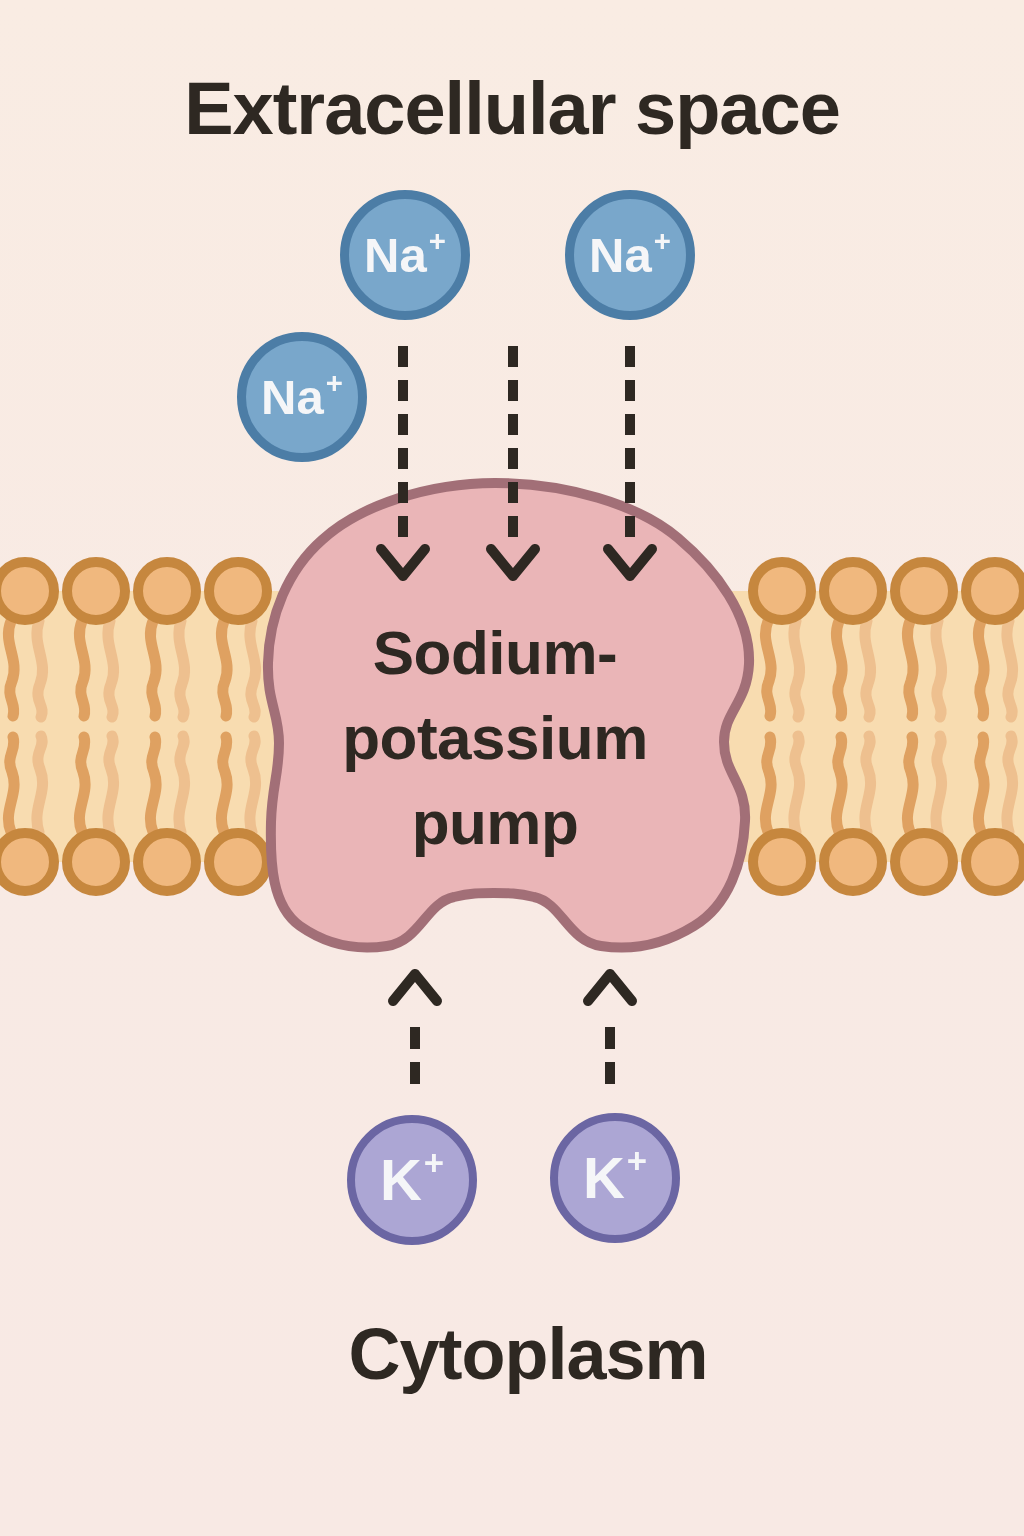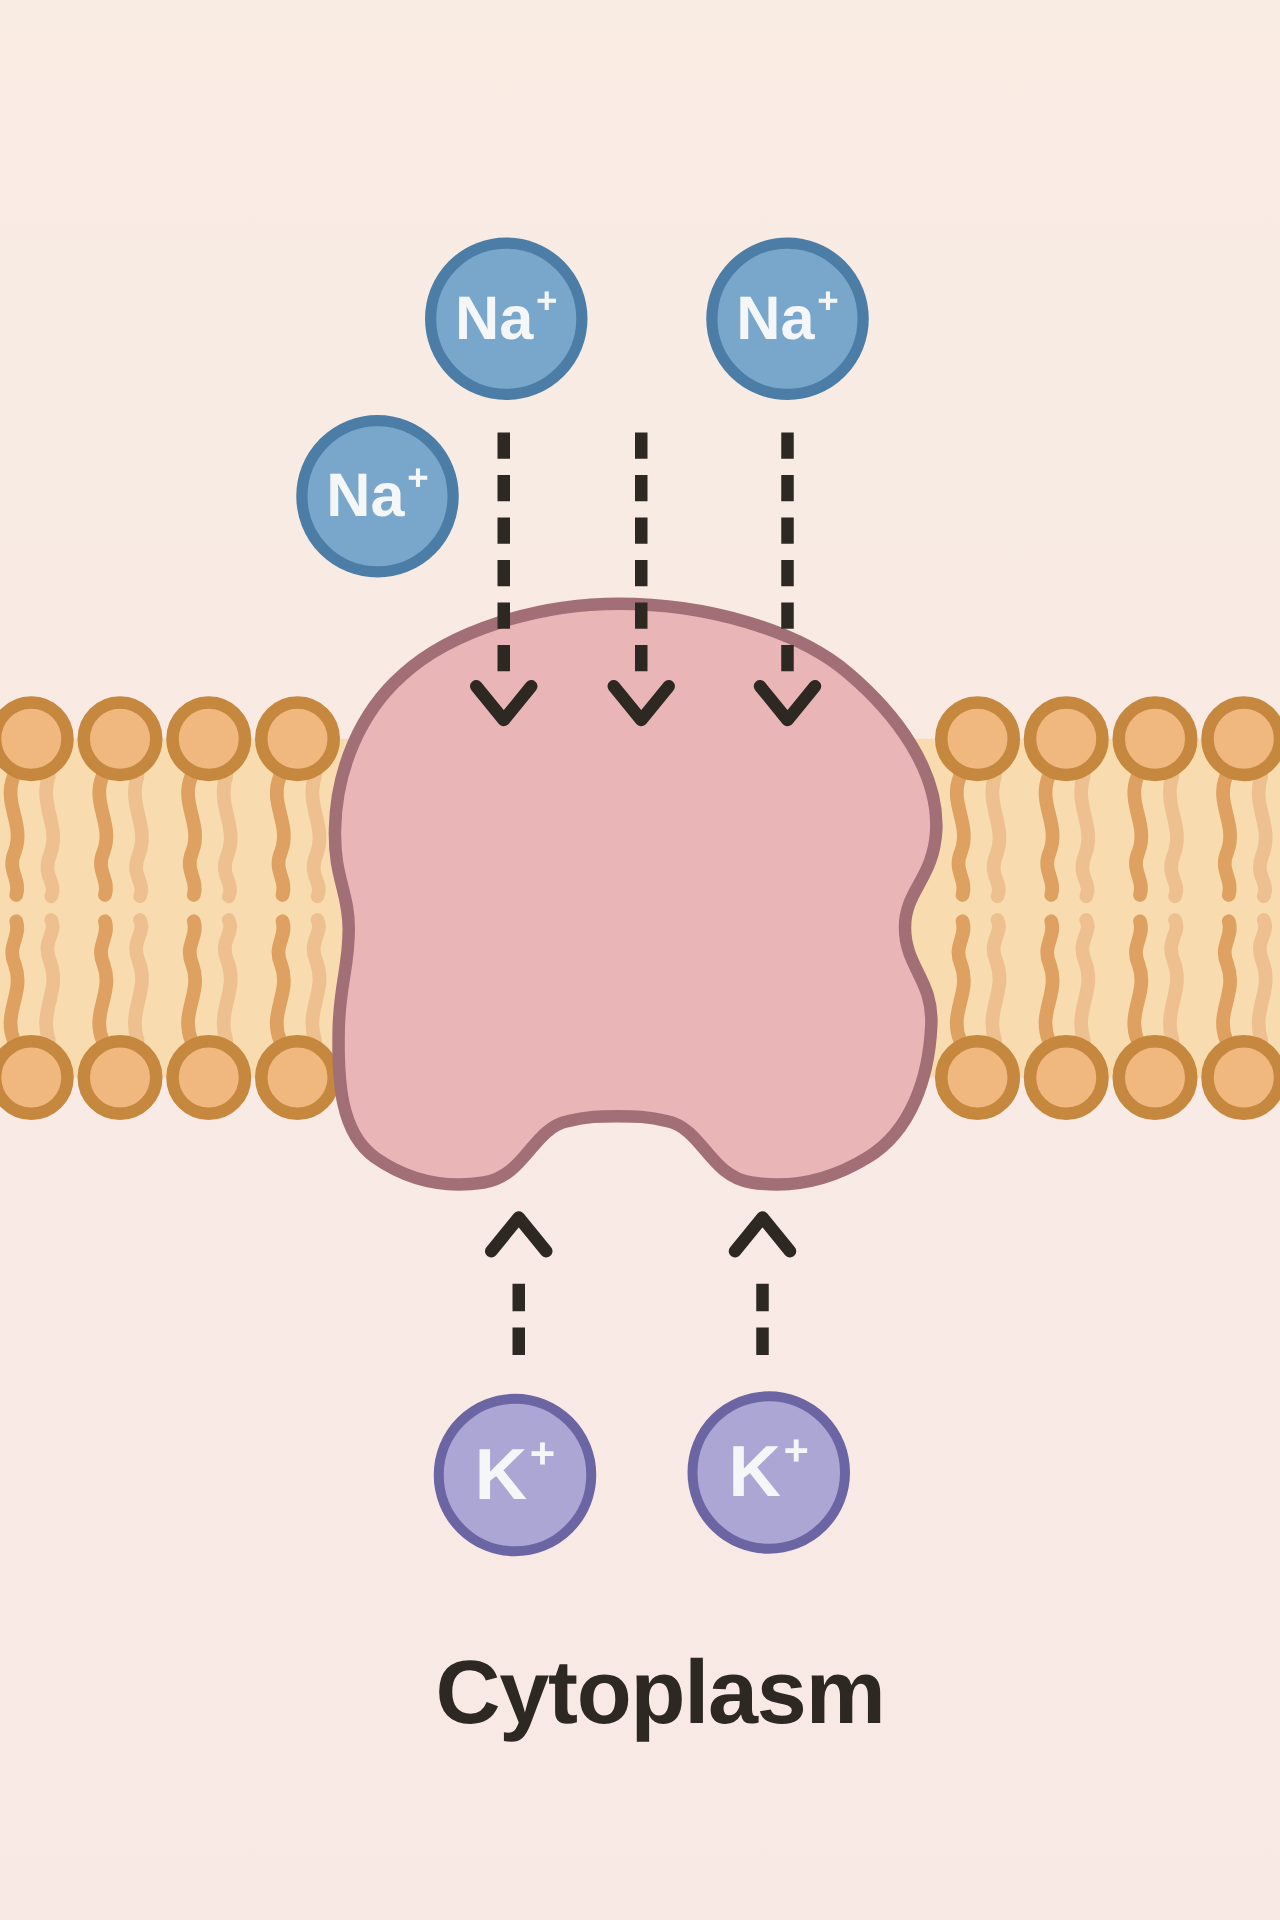--- a/index.html
+++ b/index.html
@@ -113,21 +113,25 @@
     </g>
 
     <g>
       <line class="dash" x1="415" y1="1027" x2="415" y2="1085" stroke-dasharray="22 13"></line>
       <line class="dash" x1="610" y1="1027" x2="610" y2="1085" stroke-dasharray="22 13"></line>
       <path class="chev" d="M393 1001 L415 974 L437 1001"></path>
       <path class="chev" d="M588 1001 L610 974 L632 1001"></path>
     </g>
   </svg>
 
+  <div id="title-top" class="sheet-label">Extracellular space</div>
   <div id="title-bottom" class="sheet-label">Cytoplasm</div>
+  <div id="pump-label">Sodium-
+potassium
+pump</div>
 
   <div class="ion na" style="left:340px;top:190px">
     <span>Na</span>
       <span class="chg">+</span>
   </div>
   <div class="ion na" style="left:565px;top:190px">
     <span>Na</span>
       <span class="chg">+</span>
   </div>
   <div class="ion na" style="left:237px;top:332px">

